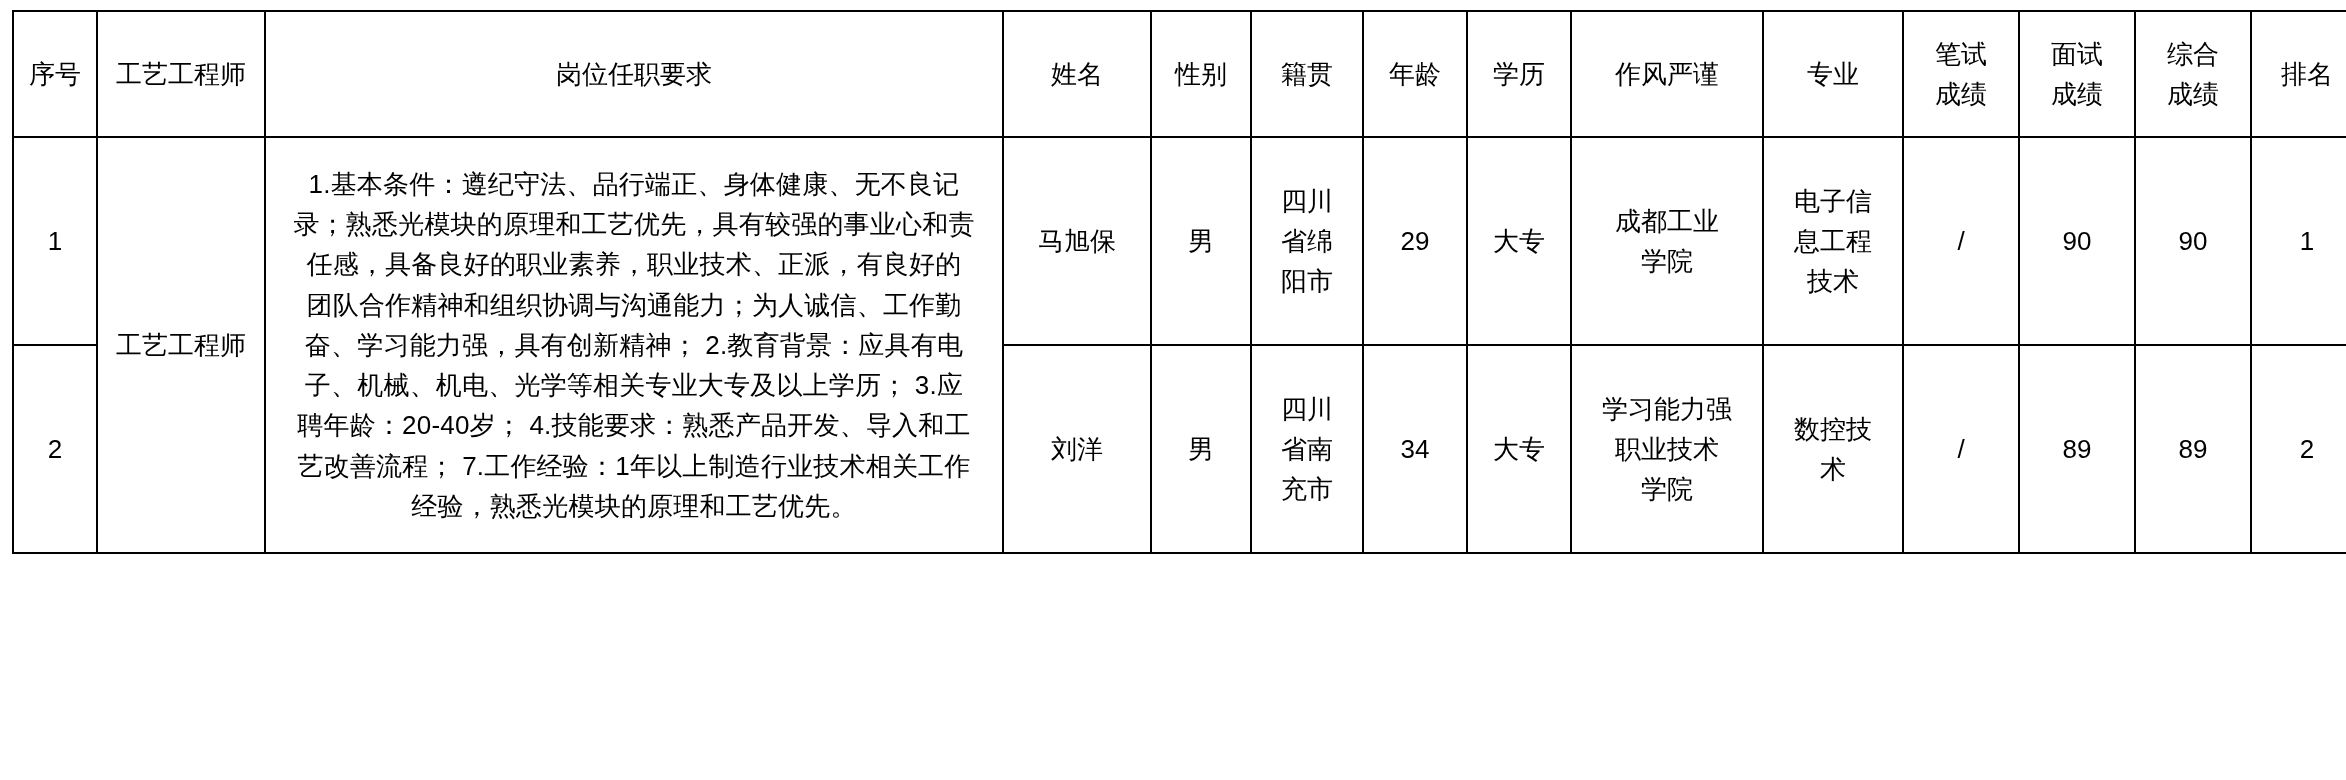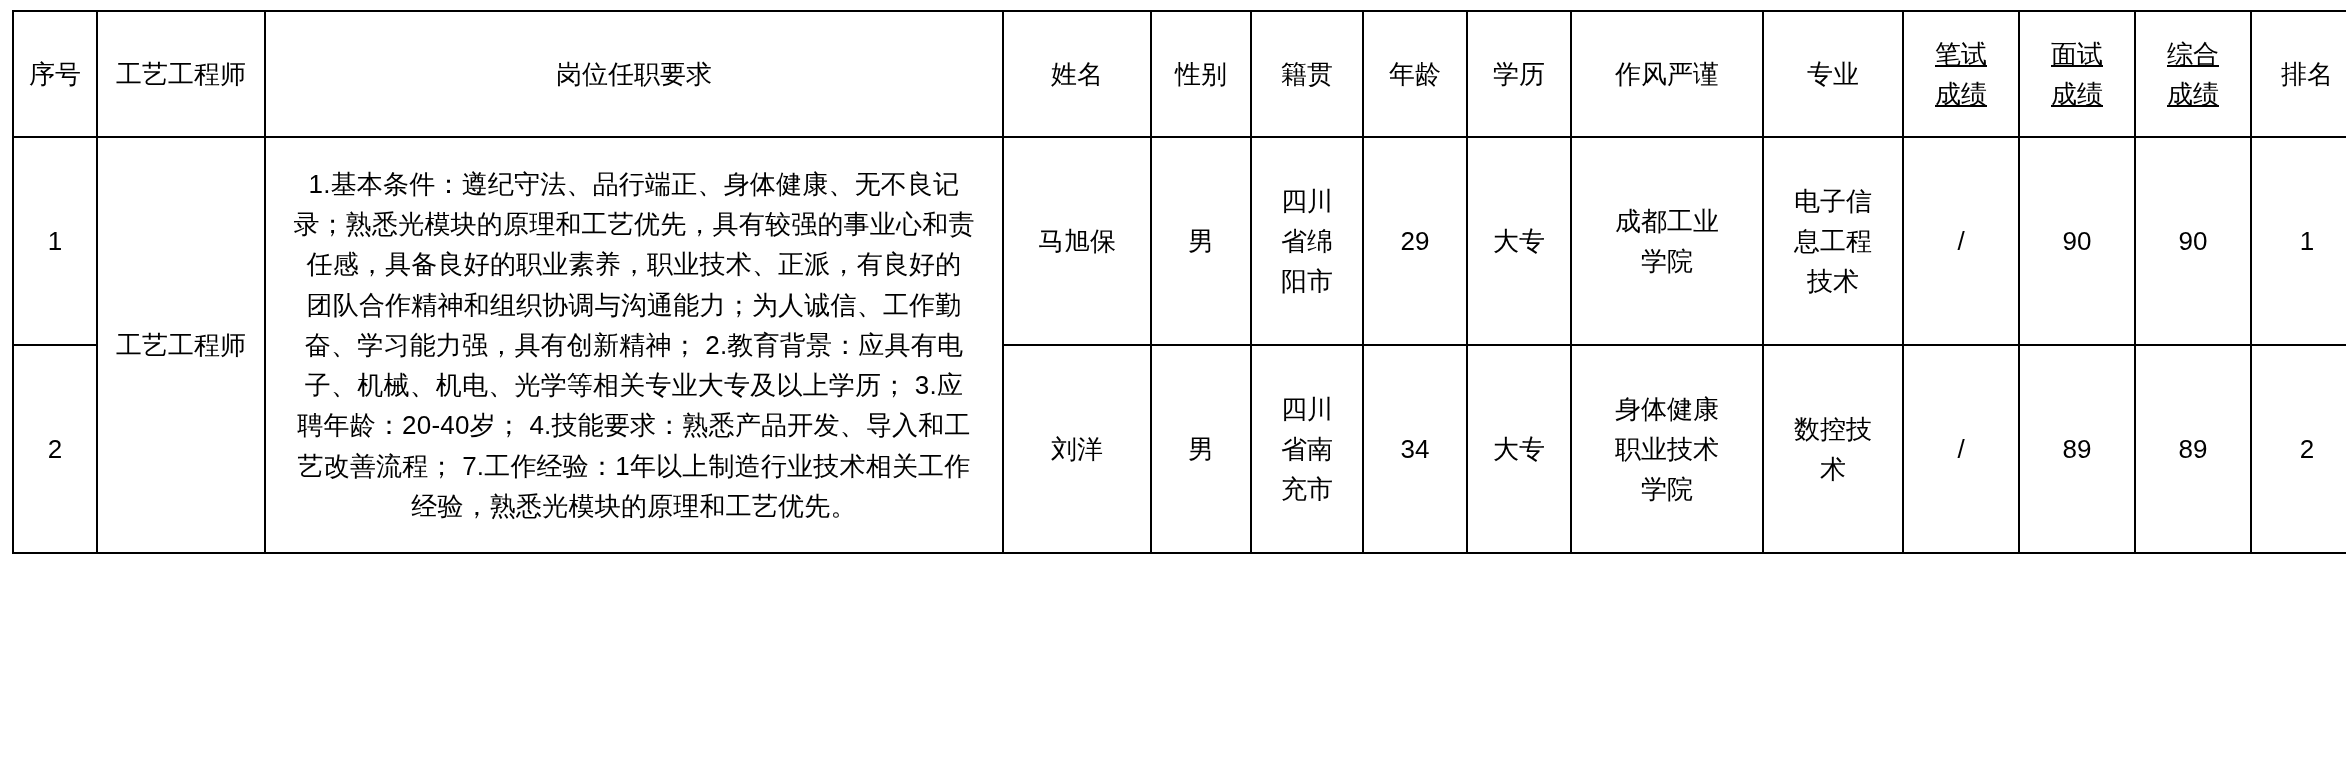--- a/index.html
+++ b/index.html
@@ -36,21 +36,20 @@
     font-size: 26px;
     line-height: 1.55;
     color: #000000;
   }
   thead td {
     height: 116px;
     font-size: 27px;
   }
   .hdr-two-line {
     line-height: 1.7;
-    text-decoration: underline;
   }
   td.req-cell {
     text-align: left;
     vertical-align: top;
     padding: 16px 18px 10px 16px;
     font-size: 26px;
     line-height: 2.12;
     letter-spacing: 0.2px;
     margin-left: 44px;
   }
@@ -190,21 +189,21 @@
         <td class="name-cell">刘洋</td>
         <td class="gender-cell">男</td>
         <td class="hometown-cell">
           <div>四川</div>
           <div>省南</div>
           <div>充市</div>
         </td>
         <td class="age-cell">34</td>
         <td class="edu-cell">大专</td>
         <td class="school-cell">
-          <div>身体健康</div>
+          <div>学习能力强</div>
           <div>职业技术</div>
           <div>学院</div>
         </td>
         <td class="major-cell">
           <div>数控技</div>
           <div>术</div>
         </td>
         <td class="score-cell">/</td>
         <td class="score-cell">89</td>
         <td class="score-cell">89</td>

